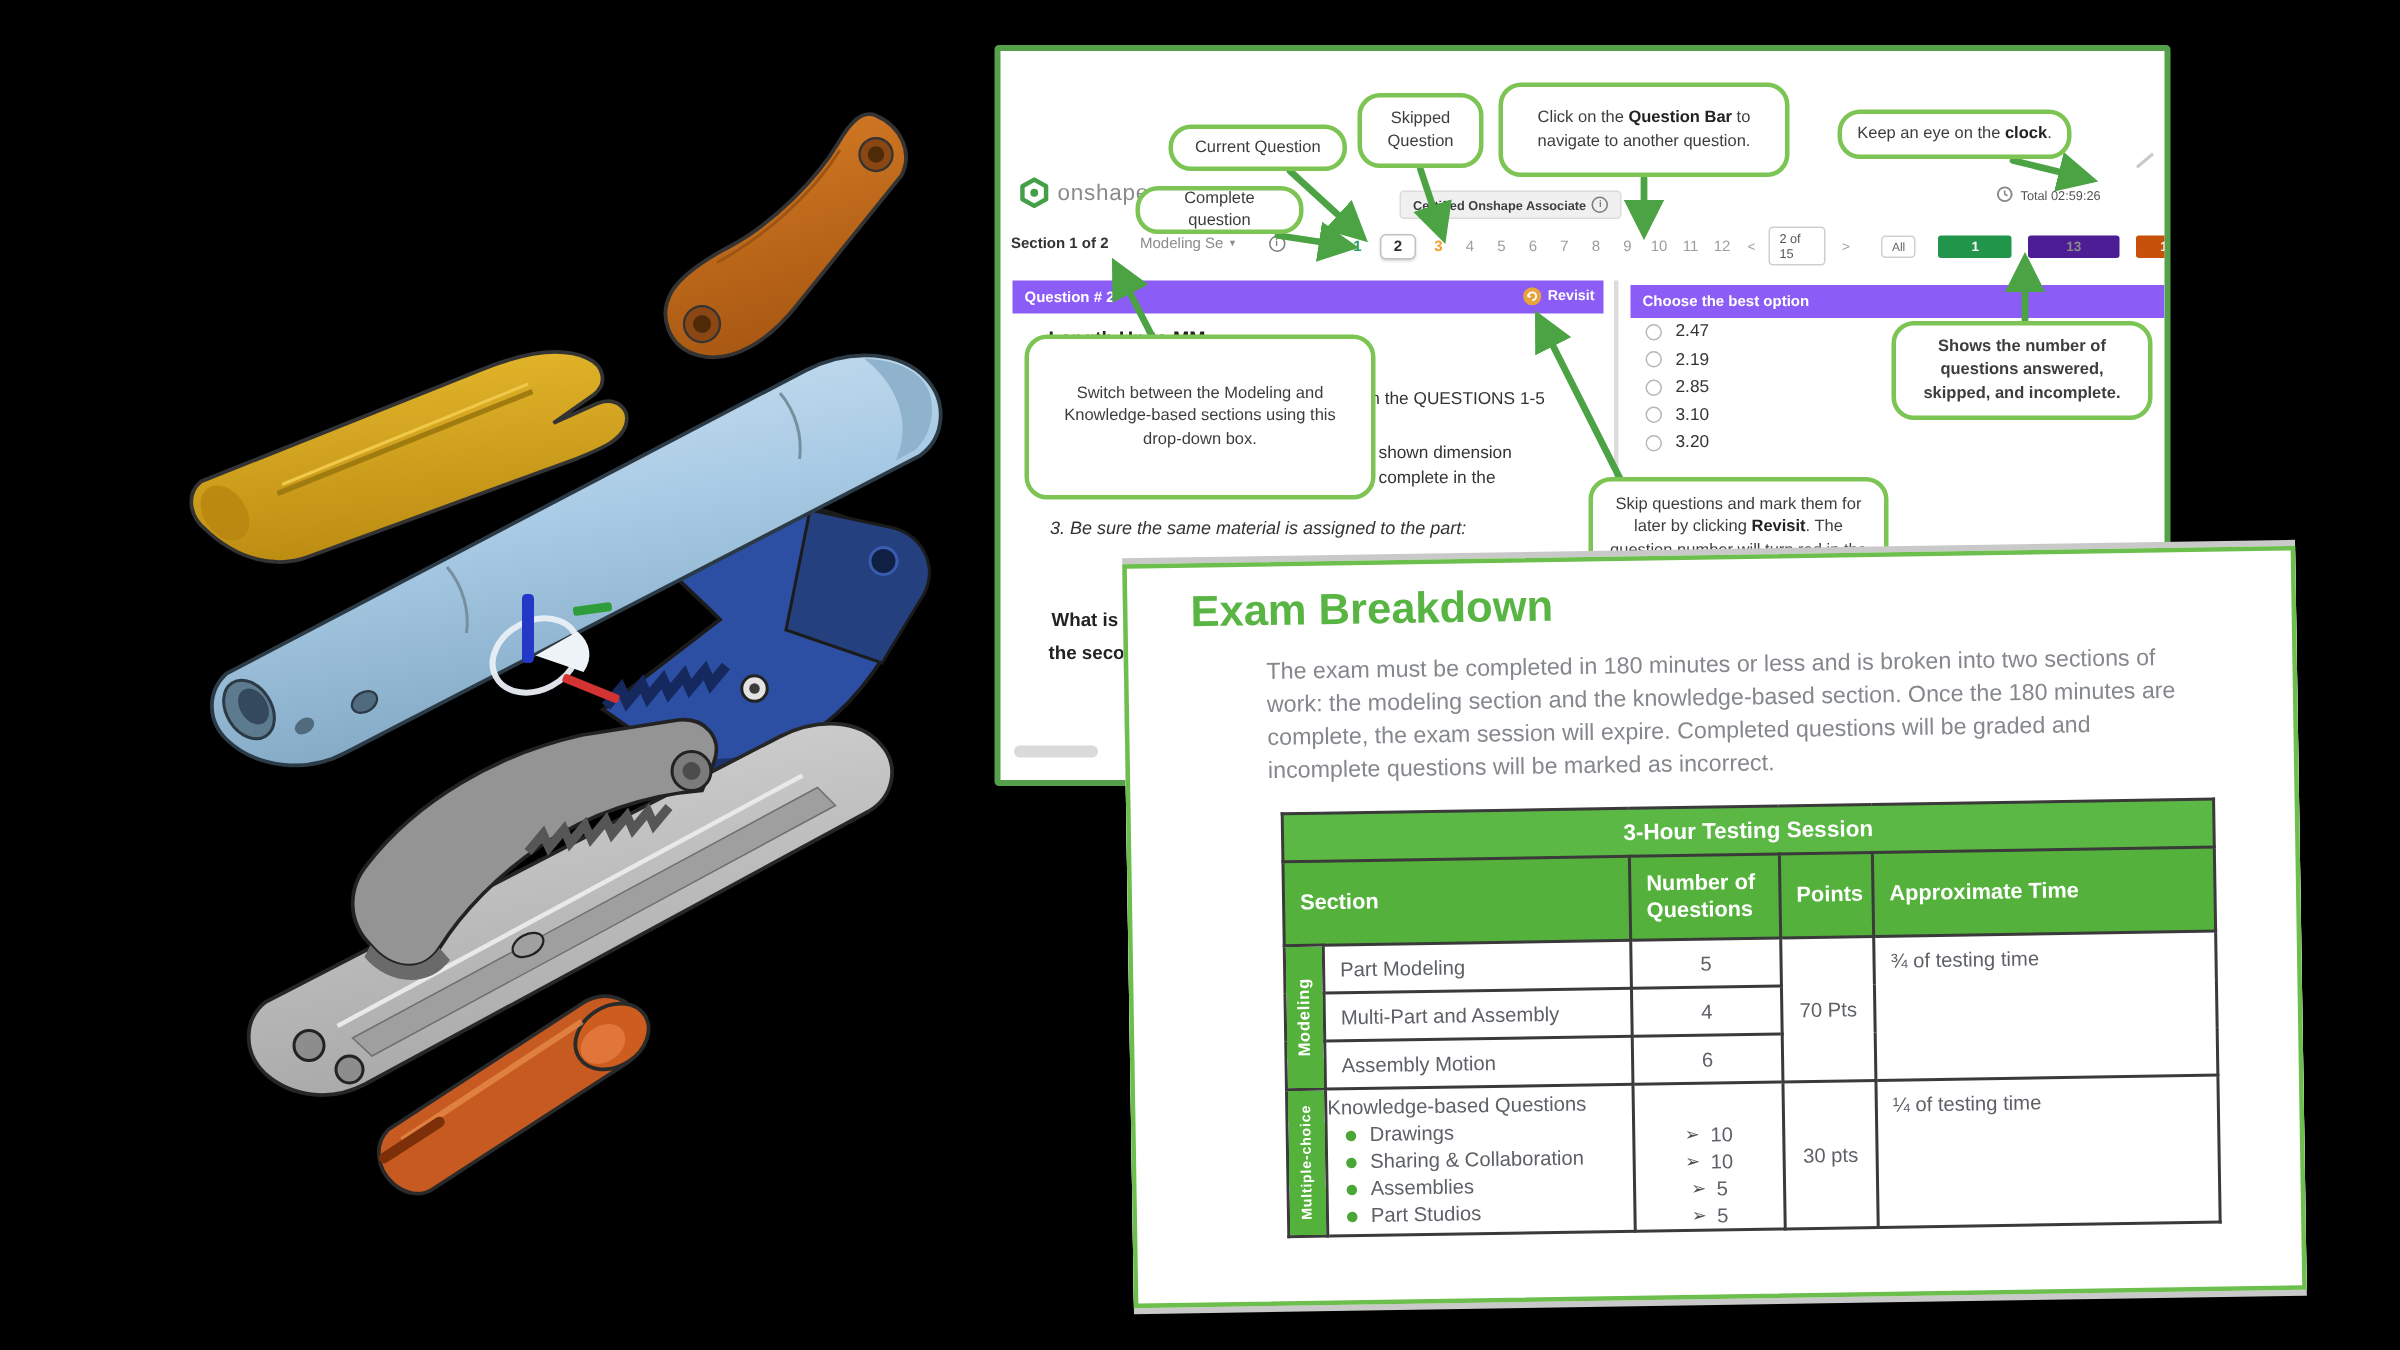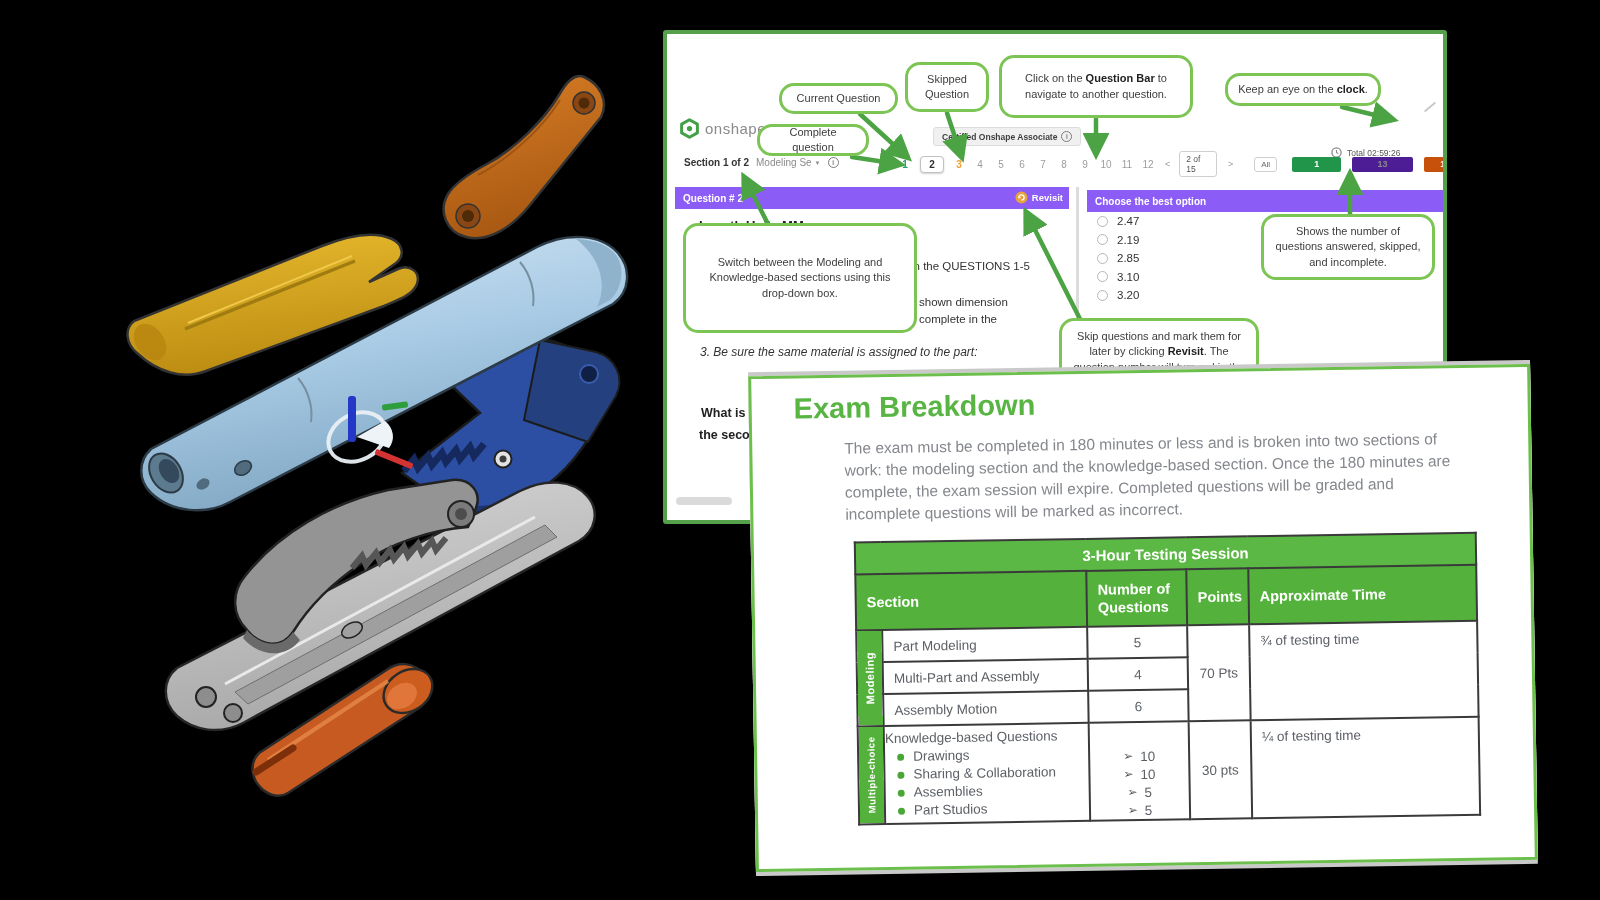--- a/index.html
+++ b/index.html
@@ -19,24 +19,24 @@
   .logo-row{position:absolute;left:12px;top:84px;display:flex;align-items:center;gap:5px;}
   .logo-text{font-size:15px;color:#8a8a8a;letter-spacing:.5px;}
   .badge{
     position:absolute;left:266px;top:93px;background:#f0f0f0;border:1px solid #dcdcdc;
     border-radius:3px;padding:3px 8px;font-size:8.5px;font-weight:bold;color:#3f3f3f;
     display:flex;align-items:center;gap:4px;
   }
   .info-dot{display:inline-block;width:9px;height:9px;border:1px solid #7c7c7c;border-radius:50%;
     font-size:6.5px;line-height:9px;text-align:center;color:#7c7c7c;font-weight:bold;}
   .timer{position:absolute;left:664px;top:90px;display:flex;align-items:center;gap:5px;
-    font-size:8.5px;color:#555;margin-top:23px;}
+    font-size:8.5px;color:#555;}
   .corner-slash{position:absolute;right:6px;top:72px;width:14px;height:2px;background:#c9c9c9;
     transform:rotate(-40deg);}
-  .section-row{position:absolute;left:17px;top:123px;display:flex;align-items:center;gap:7px;font-size:10px;}
+  .section-row{position:absolute;left:7px;top:123px;display:flex;align-items:center;gap:21px;font-size:10px;}
   .section-label{font-weight:bold;color:#333;}
   .section-dd{color:#8b8b8b;display:flex;align-items:center;gap:3px;cursor:default;}
   .dd-caret{font-size:6px;color:#8b8b8b;}
   .nav-row{position:absolute;left:232px;top:120px;display:flex;align-items:center;gap:9px;height:20px;}
   .qn{min-width:12px;text-align:center;font-size:10px;color:#9d9d9d;}
   .qn.complete{color:#1fa36d;font-weight:bold;}
   .qn.current{border:1px solid #c2c2c2;border-radius:4px;background:#fff;color:#2e2e2e;
     font-weight:bold;padding:2px 5px;box-shadow:0 1px 2px rgba(0,0,0,.18);}
   .qn.skipped{color:#f0a030;font-weight:bold;}
   .pg-ar{color:#9b9b9b;font-size:9px;margin-left:2px;}
@@ -341,21 +341,21 @@
 </div>
 <div class="callout" style="left:1225px;top:73px;width:156px;height:33px;">
   <span><span>Keep an eye on the </span><b>clock</b><span>.</span></span>
 </div>
 <div class="callout" style="left:683px;top:223px;width:234px;height:110px;font-size:11px;padding:10px 16px;">
   <span>Switch between the Modeling and Knowledge-based sections using this drop-down box.</span>
 </div>
 <div class="callout" style="left:1059px;top:318px;width:200px;height:76px;align-items:flex-start;padding-top:8px;">
   <span><span>Skip questions and mark them for later by clicking </span><b>Revisit</b><span>. The question number will turn red in the</span></span>
 </div>
-<div class="callout" style="left:1261px;top:214px;width:174px;height:66px;">
+<div class="callout" style="left:1261px;top:214px;width:174px;height:66px;font-weight:bold;">
   <span>Shows the number of questions answered, skipped, and incomplete.</span>
 </div>
 
 <div class="breakdown-card">
   <div class="bd-title">Exam Breakdown</div>
   <div class="bd-para">The exam must be completed in 180 minutes or less and is broken into two sections of work: the modeling section and the knowledge-based section. Once the 180 minutes are complete, the exam session will expire. Completed questions will be graded and incomplete questions will be marked as incorrect.</div>
 
   <table class="bd-table">
     <colgroup>
         <col style="width:26px">

